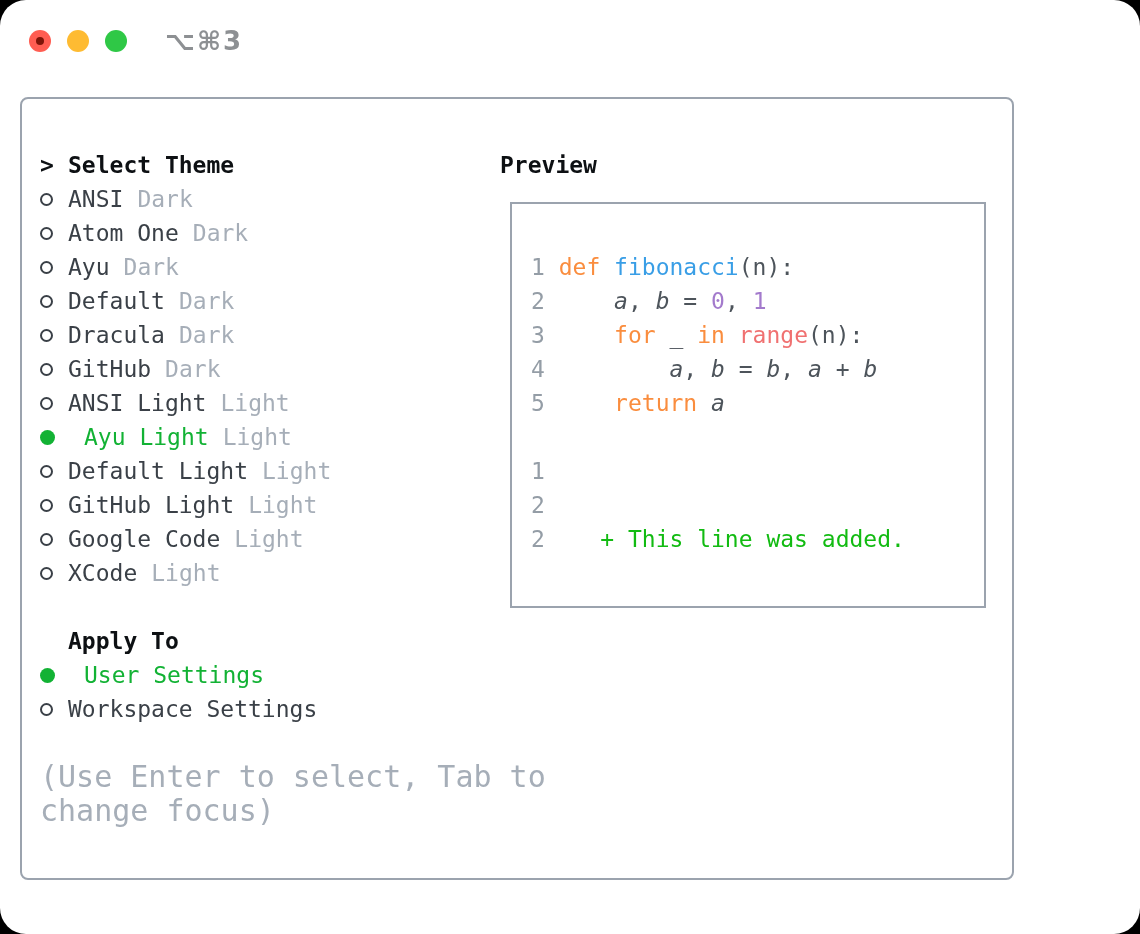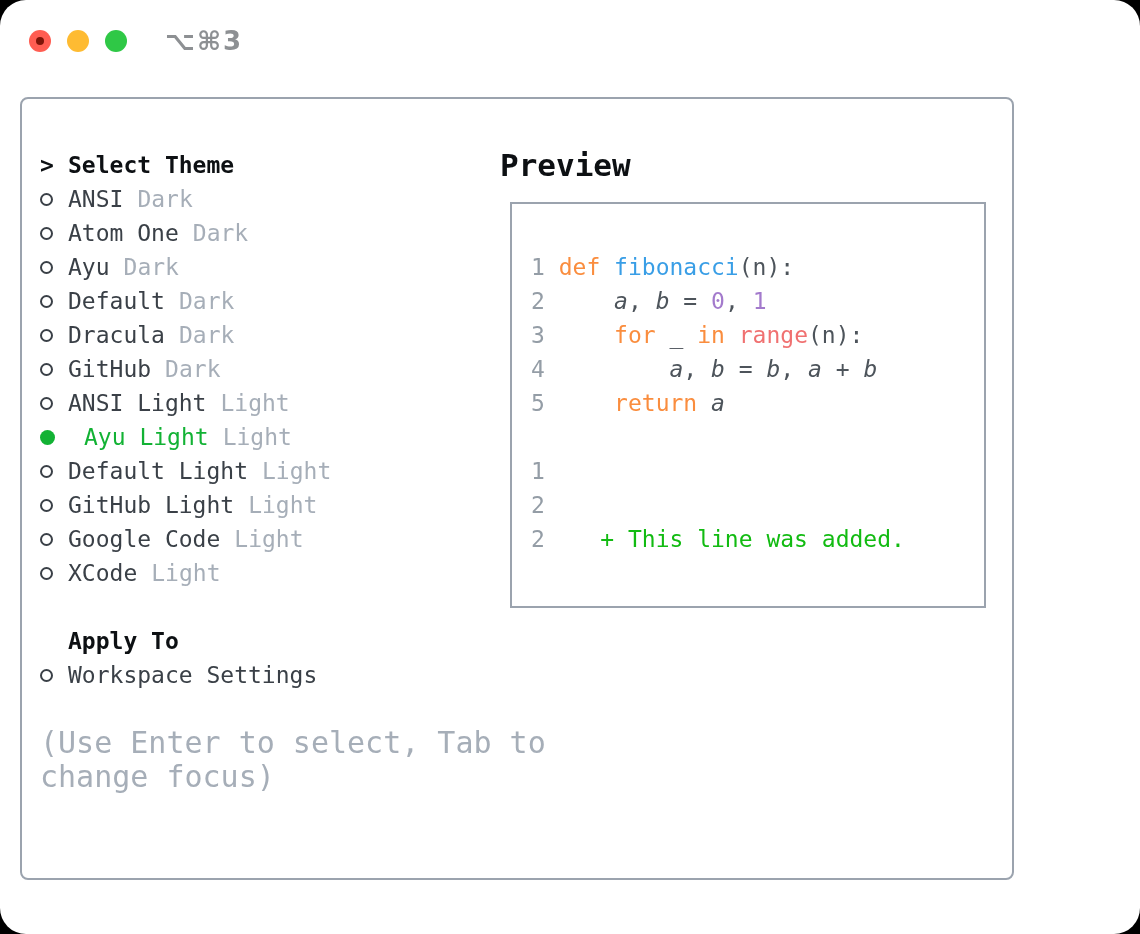--- a/index.html
+++ b/index.html
@@ -28,21 +28,21 @@
   .radio{width:13px;height:13px;border:2.5px solid var(--text);border-radius:50%;box-sizing:border-box;}
   .radio.on{width:15px;height:15px;border:none;background:var(--select-green);}
   .opt-name{color:var(--text);}
   .opt-name.selected{color:var(--select-green);margin-left:16px;}
   .opt-tag{color:var(--muted);margin-left:14px;}
   .spacer{height:34px;}
   .hint{font-size:30px;line-height:34px;color:var(--muted);white-space:pre;}
 
   
   .preview-title{position:absolute;left:478px;top:49px;height:34px;display:flex;align-items:center;
-                 font-size:31px;font-weight:bold;color:var(--heading);}
+                 font-size:23px;font-weight:bold;color:var(--heading);}
   .preview-box{position:absolute;left:488px;top:103px;width:476px;height:406px;
                border:2px solid var(--border);box-sizing:border-box;background:#fff;}
   .code{padding:46px 0 0 19px;}
   .cline{height:34px;display:flex;align-items:center;font-size:23px;white-space:pre;}
   .seg.ln{color:var(--line-number);}
   .seg.fg{color:var(--code-fg);}
   .seg.kw{color:var(--keyword-orange);}
   .seg.fn{color:var(--function-blue);}
   .seg.num{color:var(--number-purple);}
   .seg.call{color:var(--call-coral);}
@@ -85,20 +85,21 @@
           <div class="row option"><span class="cell"><span class="radio"></span></span><span class="opt-name">GitHub Light</span><span class="opt-tag">Light</span></div>
           <div class="row option"><span class="cell"><span class="radio"></span></span><span class="opt-name">Google Code</span><span class="opt-tag">Light</span></div>
           <div class="row option"><span class="cell"><span class="radio"></span></span><span class="opt-name">XCode</span><span class="opt-tag">Light</span></div>
         </div>
       <div class="spacer"></div>
       <div class="row">
         <span class="cell"></span>
         <span class="header-text">Apply To</span>
       </div>
       <div id="apply-list">
+          <div class="row option"><span class="cell"><span class="radio on"></span></span><span class="opt-name selected">User Settings</span></div>
           <div class="row option"><span class="cell"><span class="radio"></span></span><span class="opt-name">Workspace Settings</span></div>
         </div>
       <div class="spacer"></div>
       <div class="hint">(Use Enter to select, Tab to</div>
       <div class="hint">change focus)</div>
     </div>
 
     <div class="preview-title">
       <span>Preview</span>
     </div>

